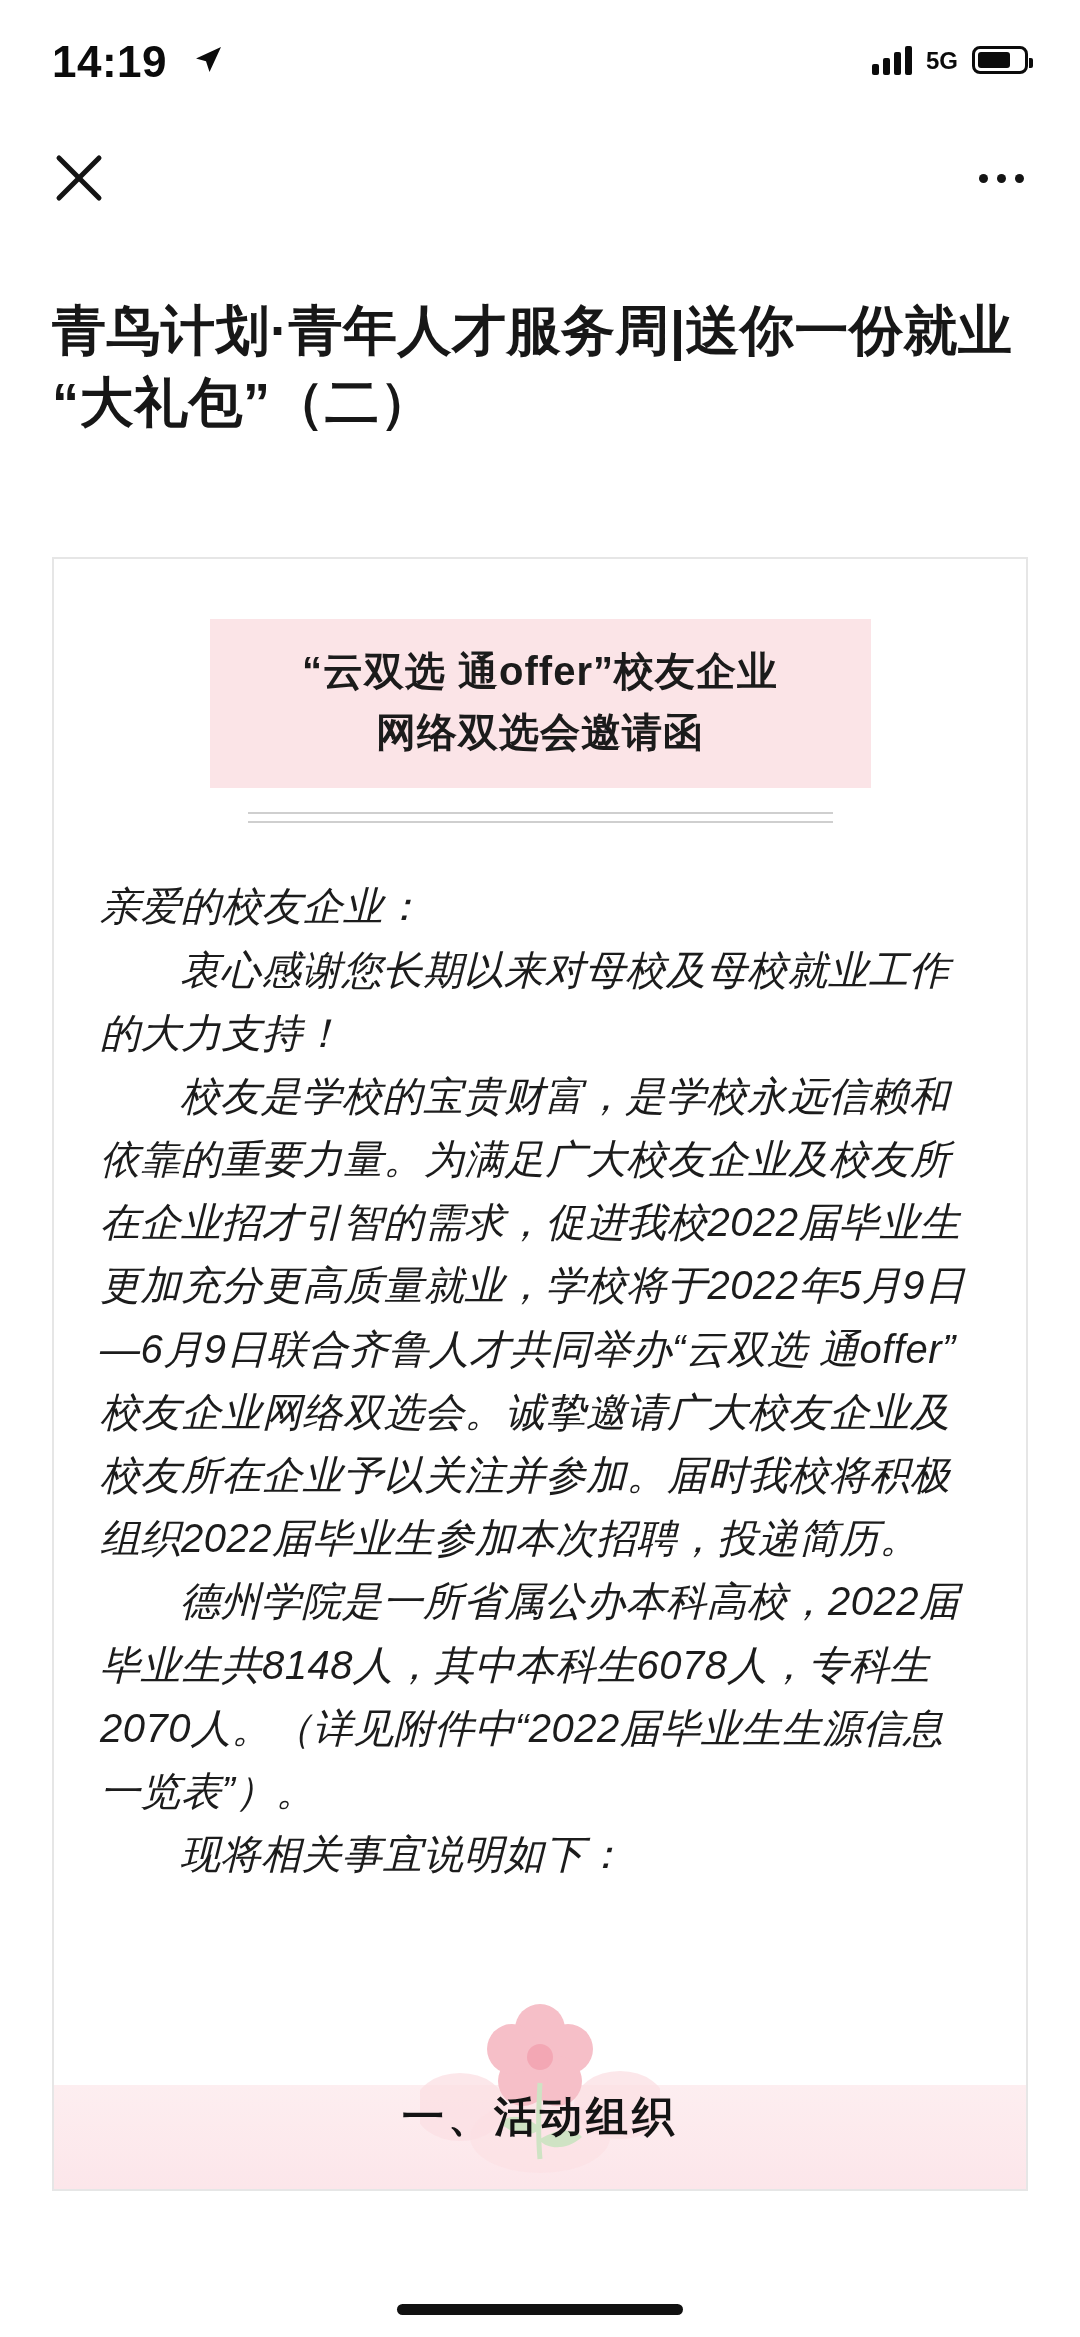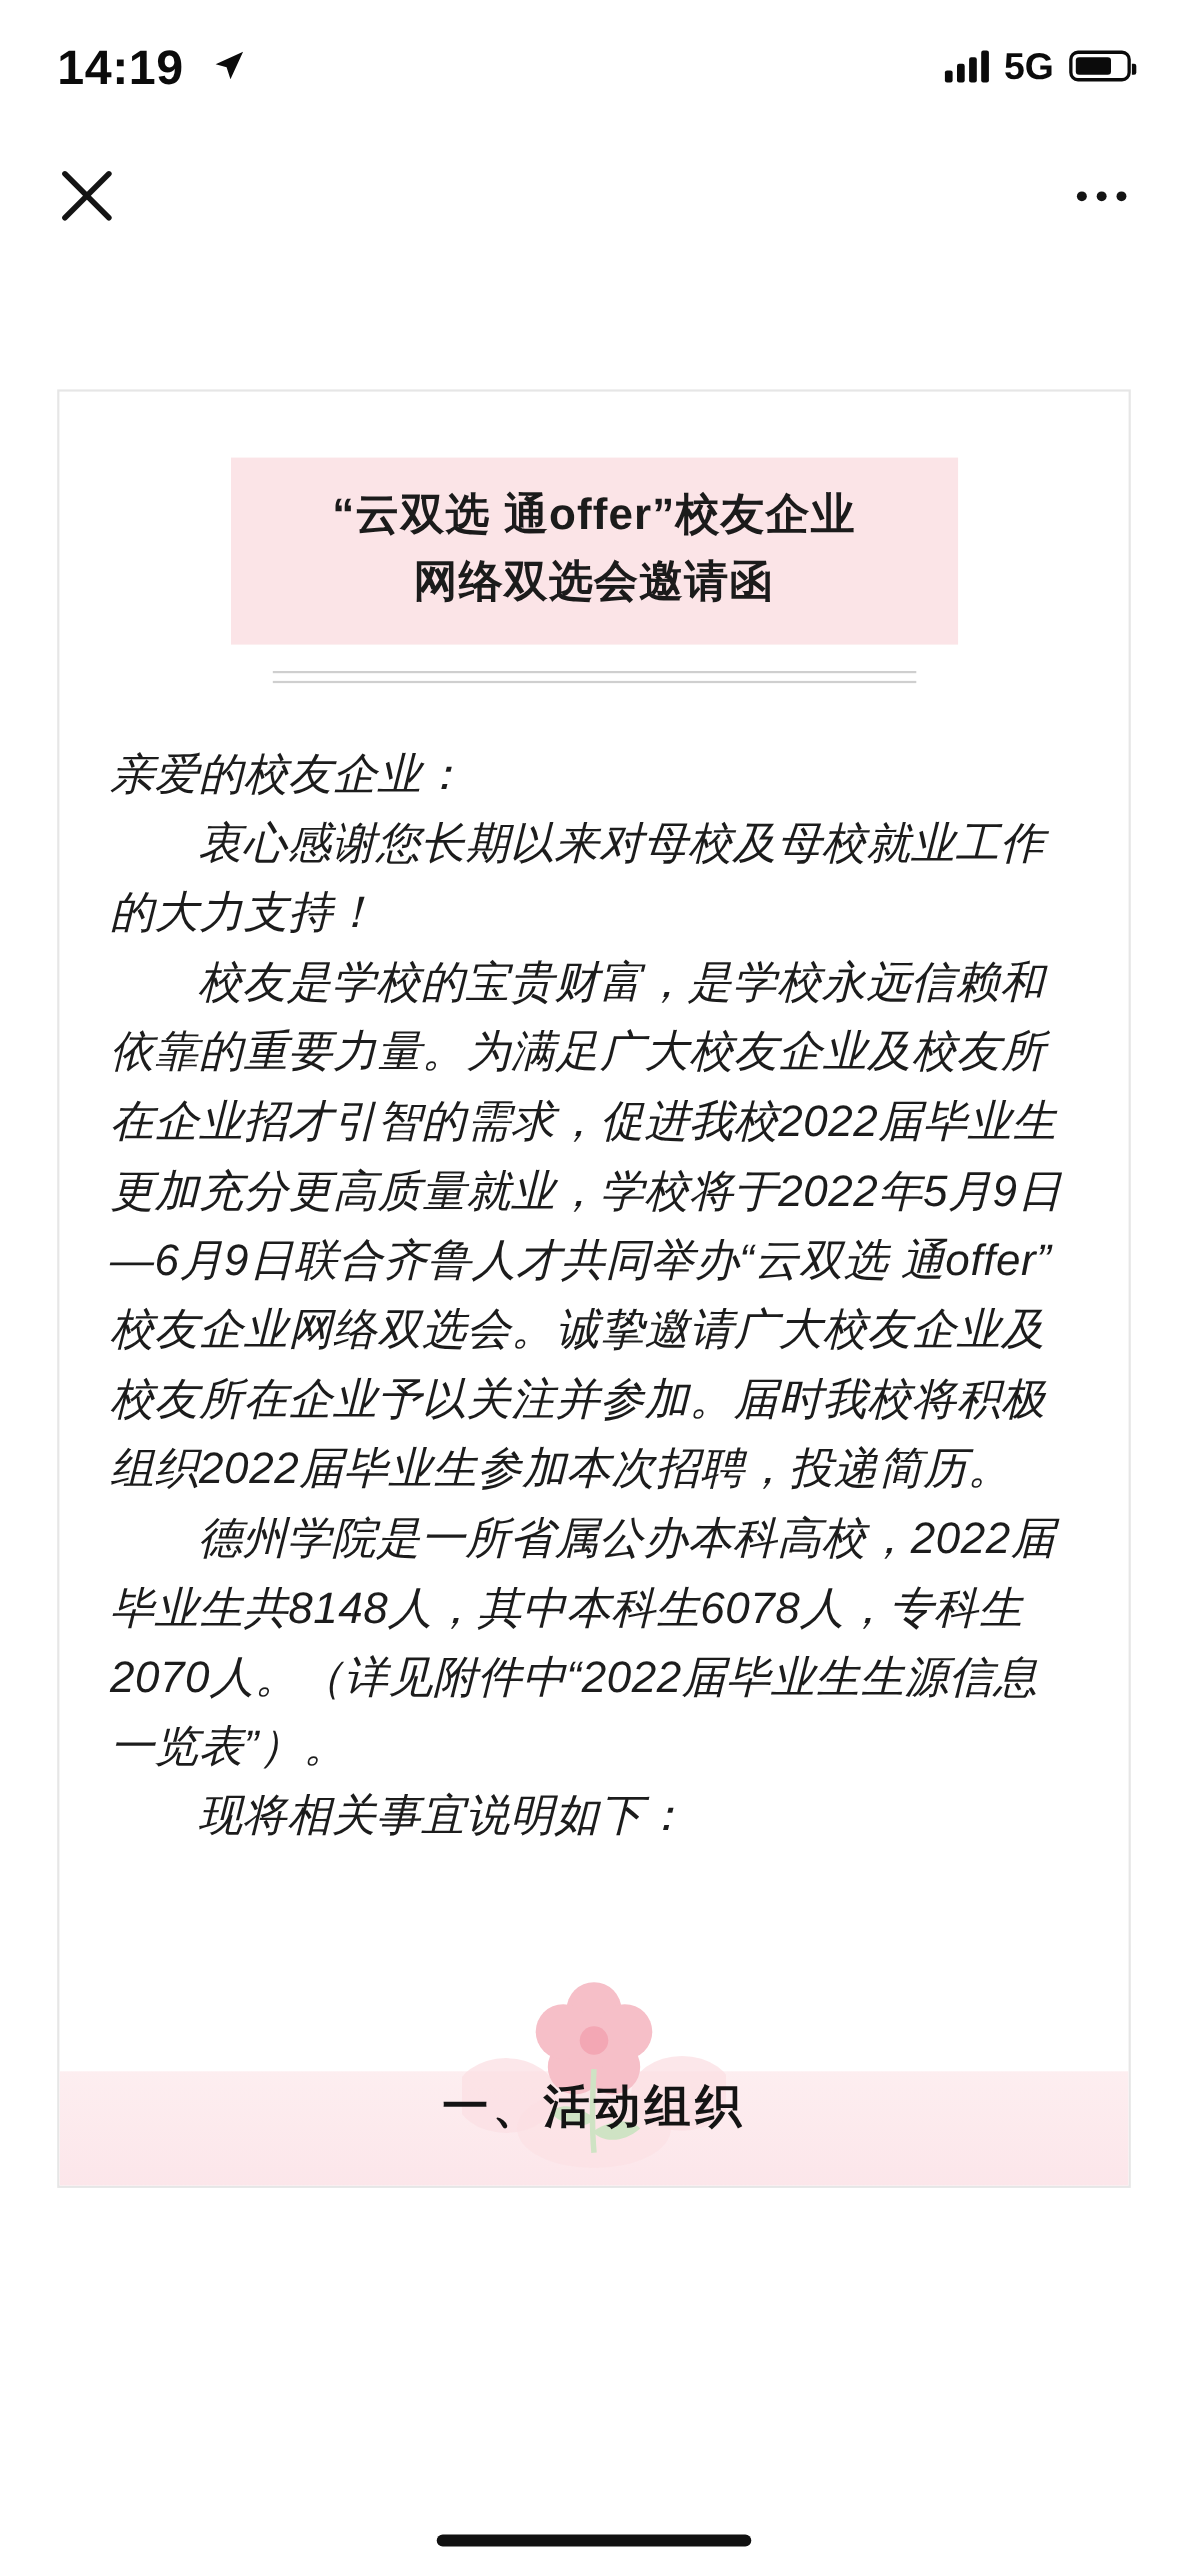--- a/index.html
+++ b/index.html
@@ -60,21 +60,21 @@
     display: block;
     width: 7px;
     background: #0b0b0b;
     border-radius: 2px;
   }
   .signal i:nth-child(1) { height: 11px; }
   .signal i:nth-child(2) { height: 17px; }
   .signal i:nth-child(3) { height: 23px; }
   .signal i:nth-child(4) { height: 29px; }
   .net-label {
-    font-size: 34px;
+    font-size: 24px;
     font-weight: 600;
     color: #0b0b0b;
     line-height: 1;
     padding-top: 2px;
   }
   .battery {
     position: relative;
     width: 56px;
     height: 28px;
     border: 3px solid #0b0b0b;
@@ -287,20 +287,21 @@
       </svg>
     </div>
     <div class="more-btn">
       <i></i>
         <i></i>
         <i></i>
     </div>
   </div>
 
   <div class="article">
+    <h1 class="article-title">青鸟计划·青年人才服务周|送你一份就业“大礼包”（二）</h1>
   </div>
 
   <div class="doc-card">
     <div class="doc-inner">
 
       <div class="banner">
         <div class="banner-line">“云双选 通offer”校友企业</div>
         <div class="banner-line">网络双选会邀请函</div>
       </div>
 

